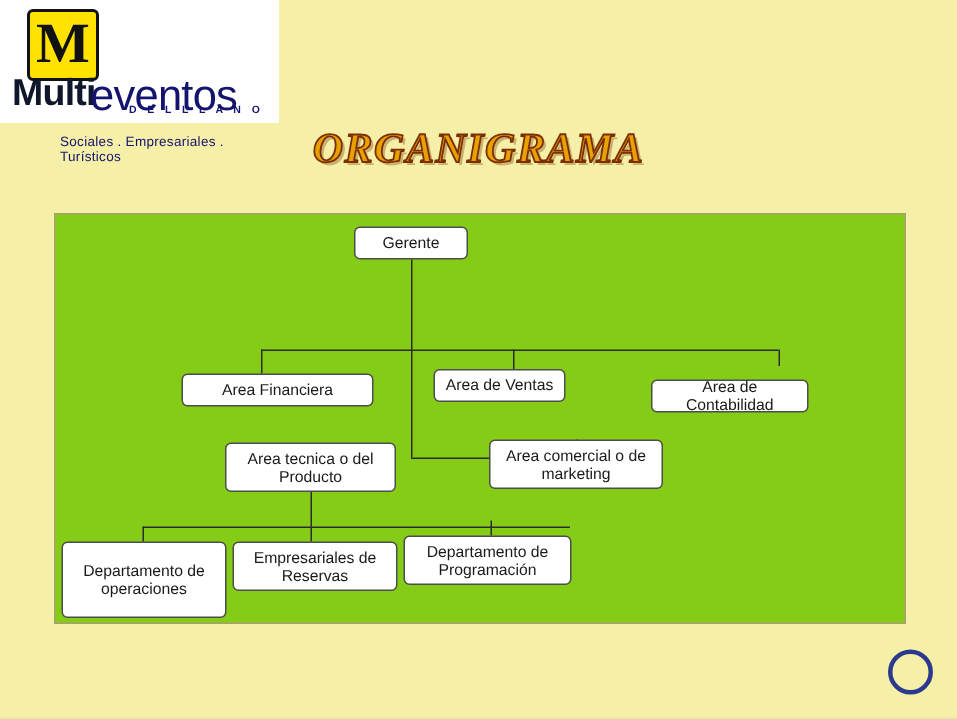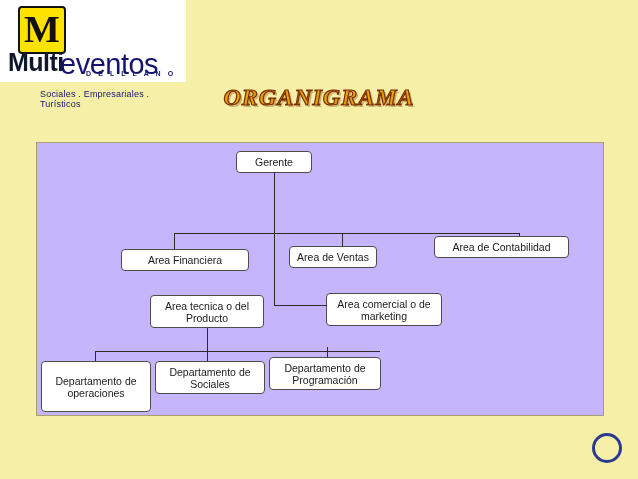--- a/index.html
+++ b/index.html
@@ -97,33 +97,33 @@
   }
   .title {
     position: absolute;
     left: 0;
     top: 84px;
     width: 638px;
     text-align: center;
     font-family: "Liberation Serif", serif;
     font-weight: bold;
     font-style: italic;
-    font-size: 24px;
+    font-size: 28px;
     letter-spacing: 1px;
     color: #E8A200;
     -webkit-text-stroke: 1.2px #7B2E00;
     text-shadow: 2px 2px 0 rgba(120,60,0,0.35);
   }
   .diagram-panel {
     position: absolute;
     left: 36px;
     top: 142px;
     width: 566px;
     height: 272px;
-    background: #c4b5fd;
+    background: #84cc16;
     border: 1px solid #A8A070;
   }
   .node {
     position: absolute;
     border: 1px solid #4C4C4C;
     border-radius: 4px;
     background: #FFFFFF;
     color: #1A1A1A;
     font-size: 10.5px;
     line-height: 12px;
@@ -197,38 +197,38 @@
     </div>
 
     <div class="node" style="left:84px; top:106px; width:128px; height:22px;">
       <span>Area Financiera</span>
     </div>
 
     <div class="node" style="left:252px; top:103px; width:88px; height:22px;">
       <span>Area de Ventas</span>
     </div>
 
-    <div class="node" style="left:397px; top:93px; width:135px; height:22px;">
+    <div class="node" style="left:397px; top:110px; width:105px; height:22px;">
       <span>Area de Contabilidad</span>
     </div>
 
     <div class="node" style="left:289px; top:150px; width:116px; height:33px;">
       <span>Area comercial o de marketing</span>
     </div>
 
     <div class="node" style="left:113px; top:152px; width:114px; height:33px;">
       <span>Area tecnica o del Producto</span>
     </div>
 
     <div class="node" style="left:4px; top:218px; width:110px; height:51px;">
       <span>Departamento de operaciones</span>
     </div>
 
     <div class="node" style="left:118px; top:218px; width:110px; height:33px;">
-      <span>Departamento de Sociales</span>
+      <span>Empresariales de Reservas</span>
     </div>
 
     <div class="node" style="left:232px; top:214px; width:112px; height:33px;align-items:center;">
       <span>Departamento de Programación</span>
     </div>
 
   </div>
 
   <div class="corner-dot"></div>
 

